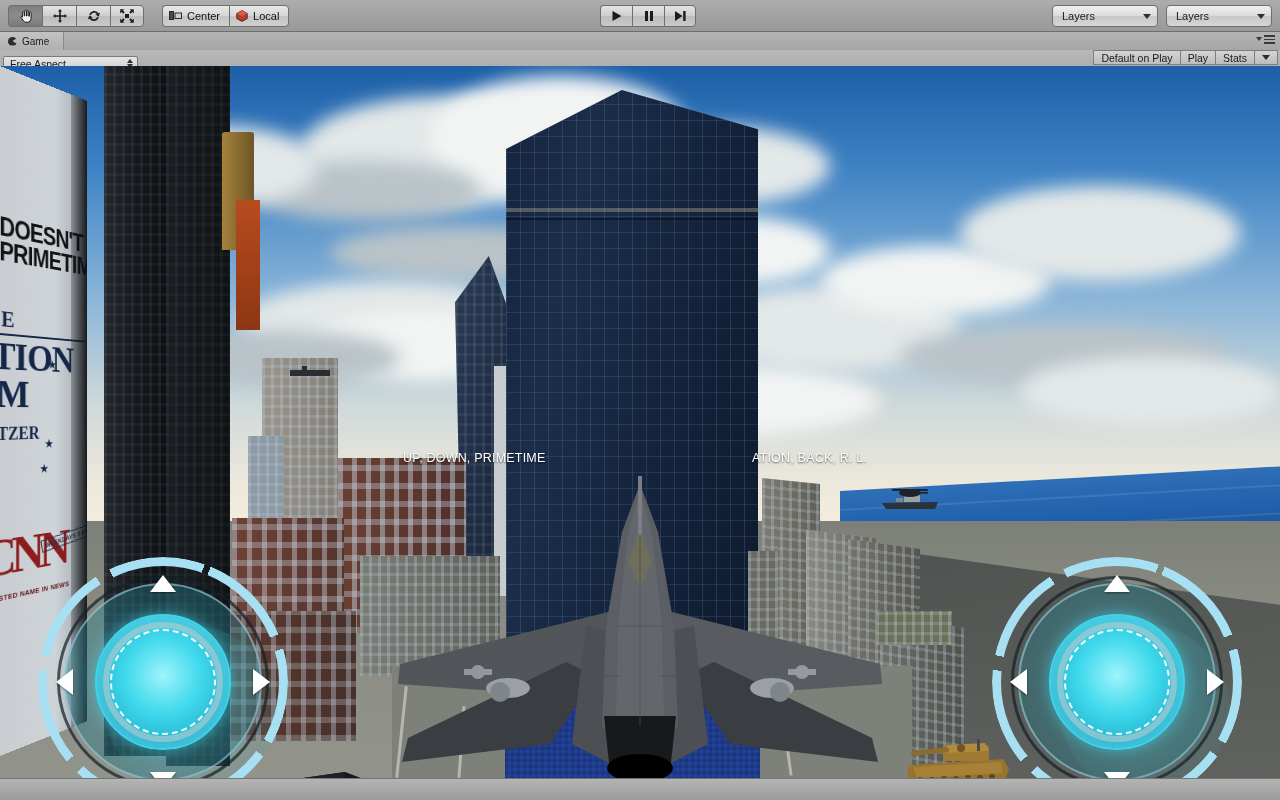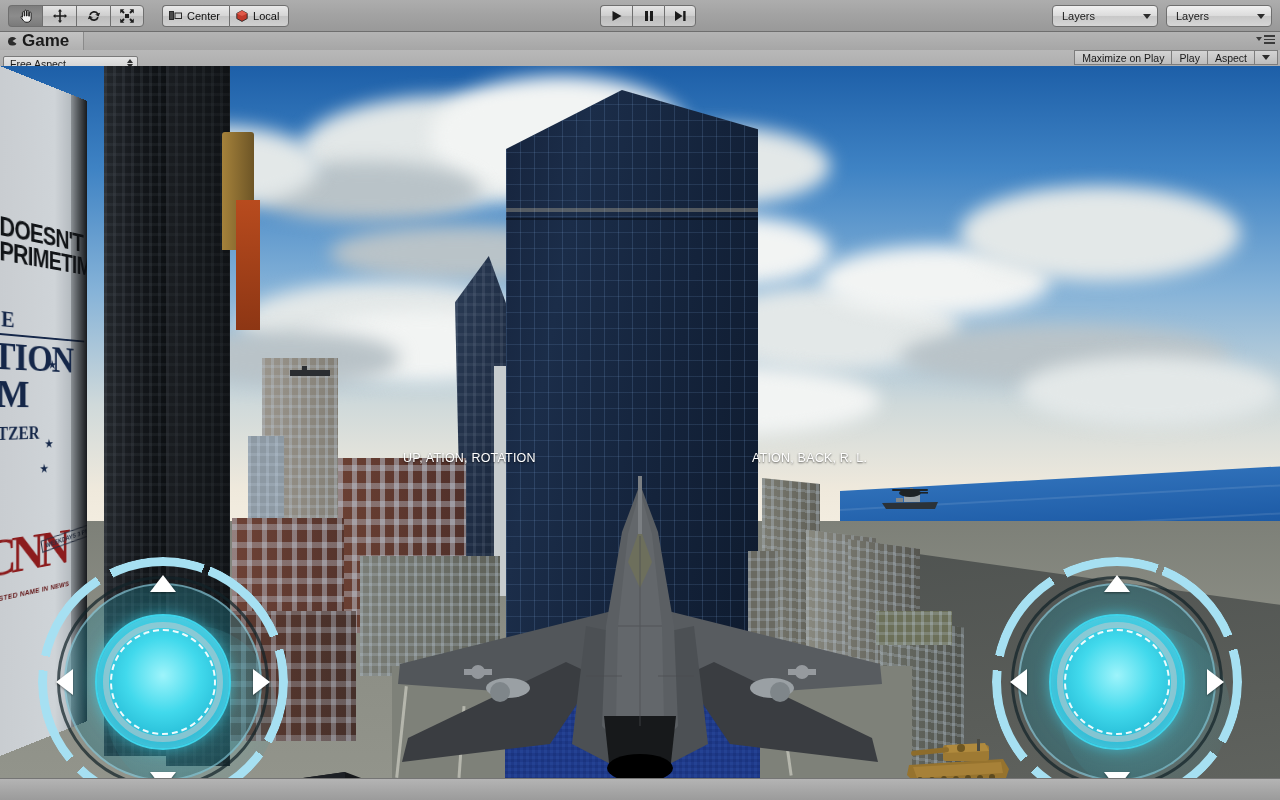--- a/index.html
+++ b/index.html
@@ -78,21 +78,21 @@
     position: absolute; left: 0; top: 32px;
     width: 1280px; height: 18px;
     background: linear-gradient(180deg,#b4b4b4 0%,#a6a6a6 100%);
   }
   #game-tab {
     position: absolute; left: 0; top: 0;
     height: 18px; padding: 0 14px 0 8px;
     display: flex; align-items: center; gap: 5px;
     background: linear-gradient(180deg,#c3c3c3 0%,#b0b0b0 100%);
     border-right: 1px solid #8a8a8a;
-    font-size: 17px; cursor: pointer; font-weight: bold;
+    font-size: 10px; cursor: pointer;
   }
   .pac {
     width: 9px; height: 9px; border-radius: 50%;
     background: #2b2b2b;
     clip-path: polygon(50% 50%, 100% 18%, 100% 0, 0 0, 0 100%, 100% 100%, 100% 82%);
   }
   #panel-menu {
     position: absolute; right: 5px; top: 3px;
     display: flex; align-items: center; gap: 2px; cursor: pointer;
   }
@@ -451,27 +451,27 @@
 <div id="gametoolbar">
   <div id="aspect">
     <span>Free Aspect</span>
     <span class="updown">
         <i class="u"></i>
         <i class="d"></i>
       </span>
   </div>
   <div id="gt-right">
     <div class="gtb">
-      <span>Maximize on Play</span>
+      <span>Default on Play</span>
     </div>
     <div class="gtb">
       <span>Play</span>
     </div>
     <div class="gtb">
-      <span>Aspect</span>
+      <span>Stats</span>
     </div>
     <div class="gtb">
       <span class="caret" style="margin-left:0"></span>
     </div>
   </div>
 </div>
 
 <div id="game">
 
   <div class="sky">
@@ -682,21 +682,21 @@
     <div class="win-grid" style="opacity:.25"></div>
   </div>
   <div class="bldg" style="left:166px; top:0; width:64px; height:700px; background:linear-gradient(90deg,#1a1d21,#0f1215);">
     <div class="win-grid" style="opacity:.18"></div>
   </div>
 
   <div class="bldg" style="left:222px; top:66px; width:32px; height:118px; background:linear-gradient(90deg,#a5823b,#6d5526); border-radius:3px 3px 0 0;"></div>
 
   <div class="bldg" style="left:236px; top:134px; width:24px; height:130px; background:linear-gradient(180deg,#b84b1e,#8d3614);"></div>
 
-  <div class="hud-label" style="left:403px; top:385px;">UP, ATION, ROTATION</div>
+  <div class="hud-label" style="left:403px; top:385px;">UP, DOWN, PRIMETIME</div>
   <div class="hud-label" style="left:752px; top:385px;">ATION, BACK, R. L.</div>
 
   <div class="joystick" style="left:38px; top:491px;">
     <div class="joy-disc">
       <div class="joy-disc-in"></div>
     </div>
     <div class="joy-ring2"></div>
     <div class="joy-outer"></div>
     <div class="joy-arrow up"></div>
     <div class="joy-arrow down"></div>

